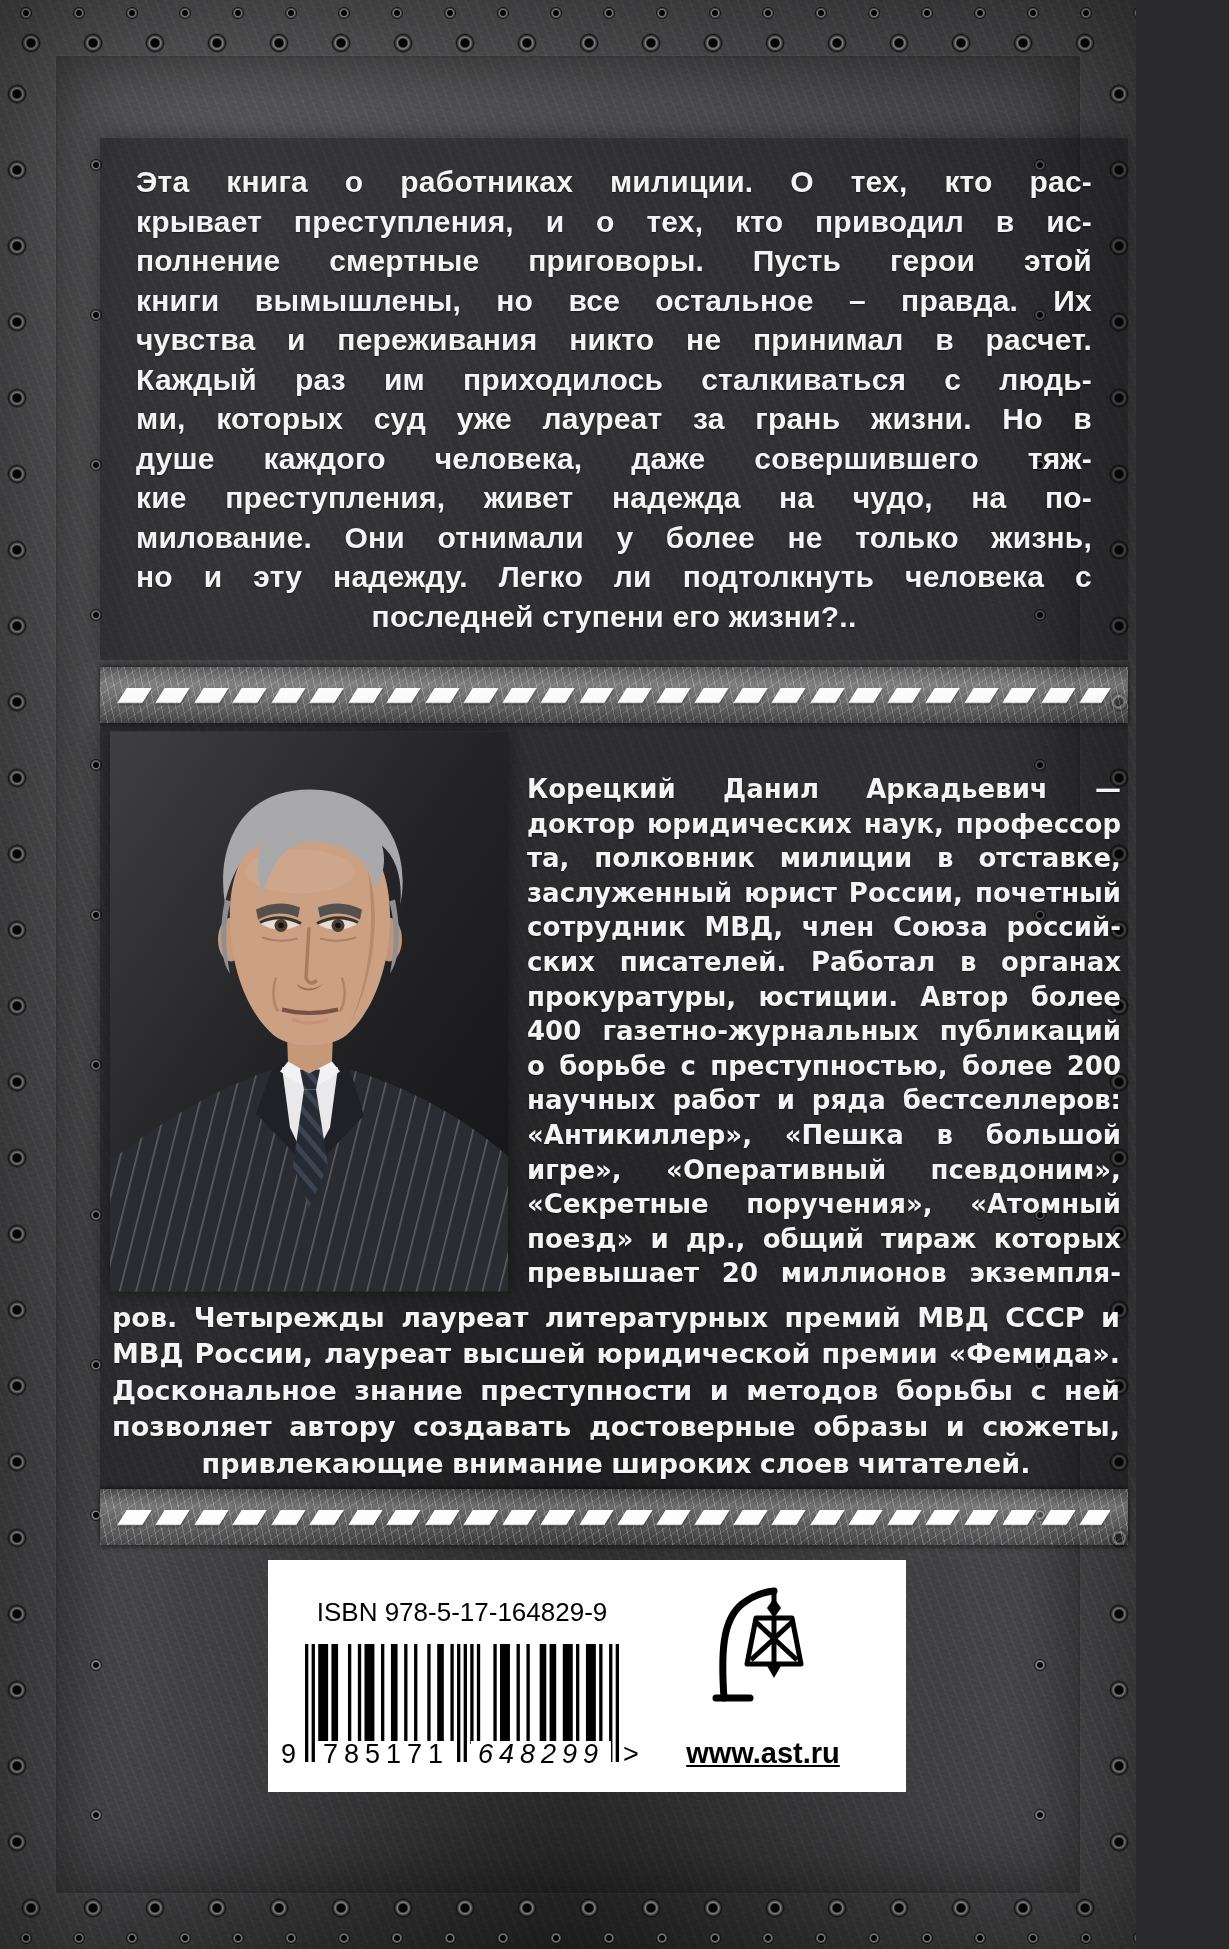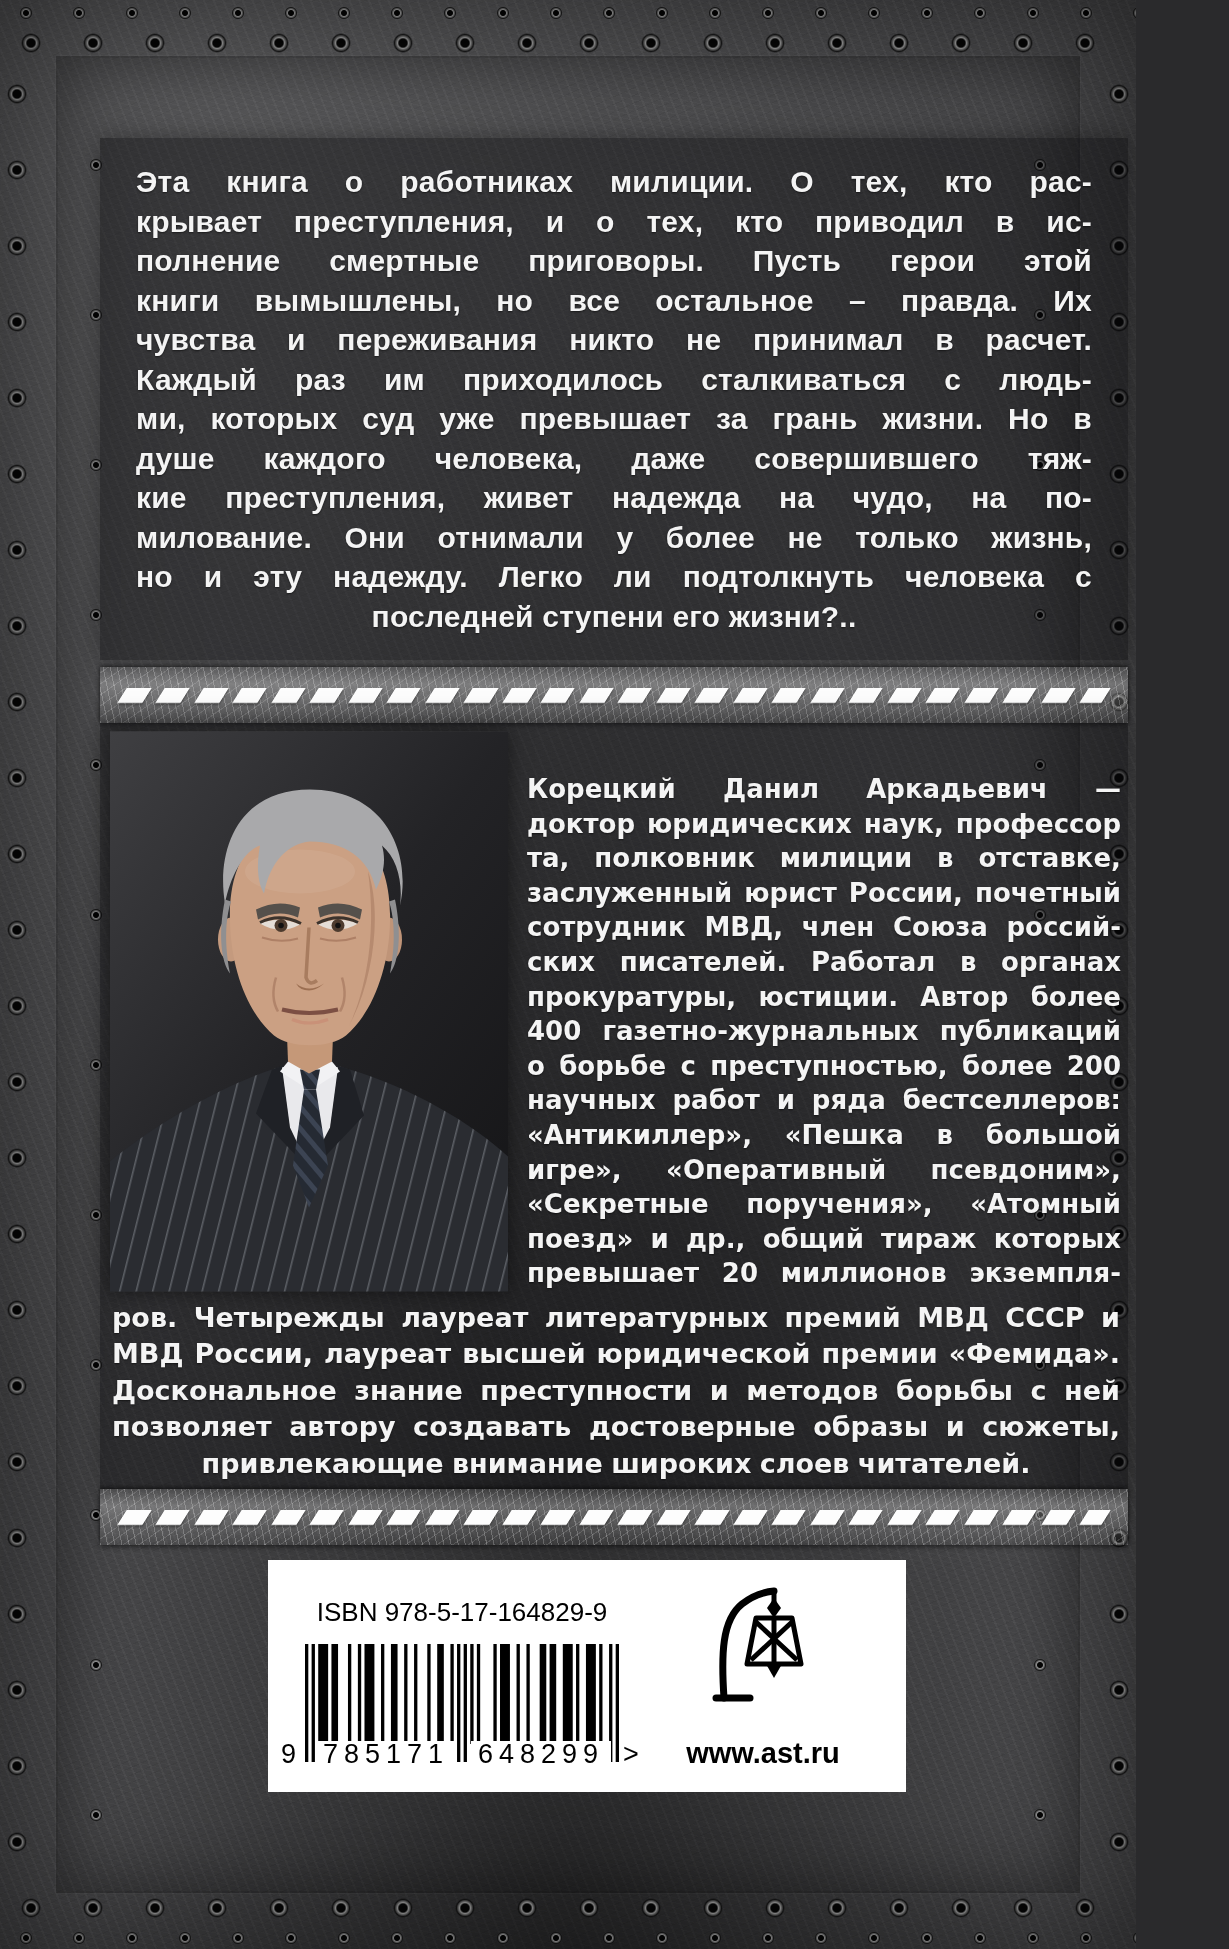--- a/index.html
+++ b/index.html
@@ -65,25 +65,25 @@
   .photo svg{display:block;}
   
   .isbn-box{left:268px;top:1560px;width:638px;height:232px;background:var(--box_bg,#fff);}
   .isbn-label{position:absolute;left:37px;top:38px;width:314px;text-align:center;
     font:400 26px/28px "Liberation Sans",sans-serif;color:var(--ink,#000);}
   .barcode{position:absolute;left:37px;top:84px;width:314px;height:118px;}
   .bars{position:absolute;inset:0;}
   .bd{position:absolute;top:97px;font:400 27px/26px "Liberation Sans",sans-serif;color:var(--ink,#000);background:var(--box_bg,#fff);}
   .d9{left:-24px;background:none;}
   .dg1{left:11px;width:140px;text-align:center;letter-spacing:6px;}
-  .dg2{left:166px;width:140px;text-align:center;letter-spacing:6px;}
+  .dg2{left:166px;width:140px;text-align:center;letter-spacing:6px;font-style:italic;}
   .darr{left:318px;background:none;}
   .lantern{position:absolute;left:440px;top:14px;width:110px;height:128px;}
   .website{position:absolute;left:385px;top:178px;width:220px;text-align:center;
-    font:700 29px/30px "Liberation Sans",sans-serif;color:var(--ink,#000);}
+    font:700 29px/30px "Liberation Sans",sans-serif;color:var(--ink,#000);text-decoration:underline;}
 </style>
 </head>
 <body>
 
 <div class="page">
 
   <div class="rivets rv-small r-top1"></div>
   <div class="rivets rv-big r-top2"></div>
   <div class="rivets r-left1"></div>
   <div class="rivets r-left2"></div>
@@ -95,21 +95,21 @@
   <div class="vignette"></div>
 
   <section class="abs blurb-panel">
     <div class="blurb center-last">
         <div class="jline">Эта книга о работниках милиции. О тех, кто рас-</div>
         <div class="jline">крывает преступления, и о тех, кто приводил в ис-</div>
         <div class="jline">полнение смертные приговоры. Пусть герои этой</div>
         <div class="jline">книги вымышлены, но все остальное – правда. Их</div>
         <div class="jline">чувства и переживания никто не принимал в расчет.</div>
         <div class="jline">Каждый раз им приходилось сталкиваться с людь-</div>
-        <div class="jline">ми, которых суд уже превышает за грань жизни. Но в</div>
+        <div class="jline">ми, которых суд уже лауреат за грань жизни. Но в</div>
         <div class="jline">душе каждого человека, даже совершившего тяж-</div>
         <div class="jline">кие преступления, живет надежда на чудо, на по-</div>
         <div class="jline">милование. Они отнимали у более не только жизнь,</div>
         <div class="jline">но и эту надежду. Легко ли подтолкнуть человека с</div>
         <div class="jline">последней ступени его жизни?..</div>
       </div>
   </section>
 
   <div class="abs separator sep1">
     <div class="dashes"></div>

